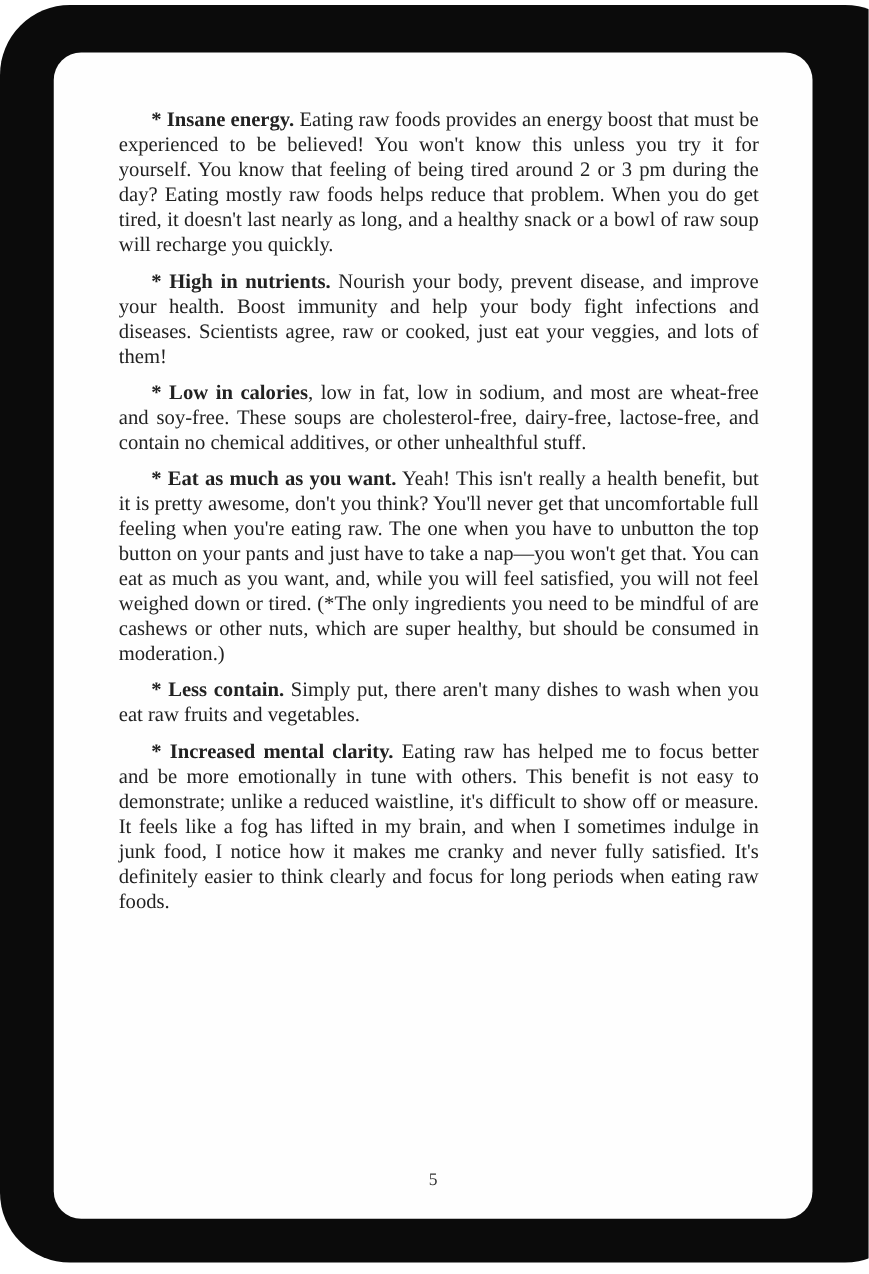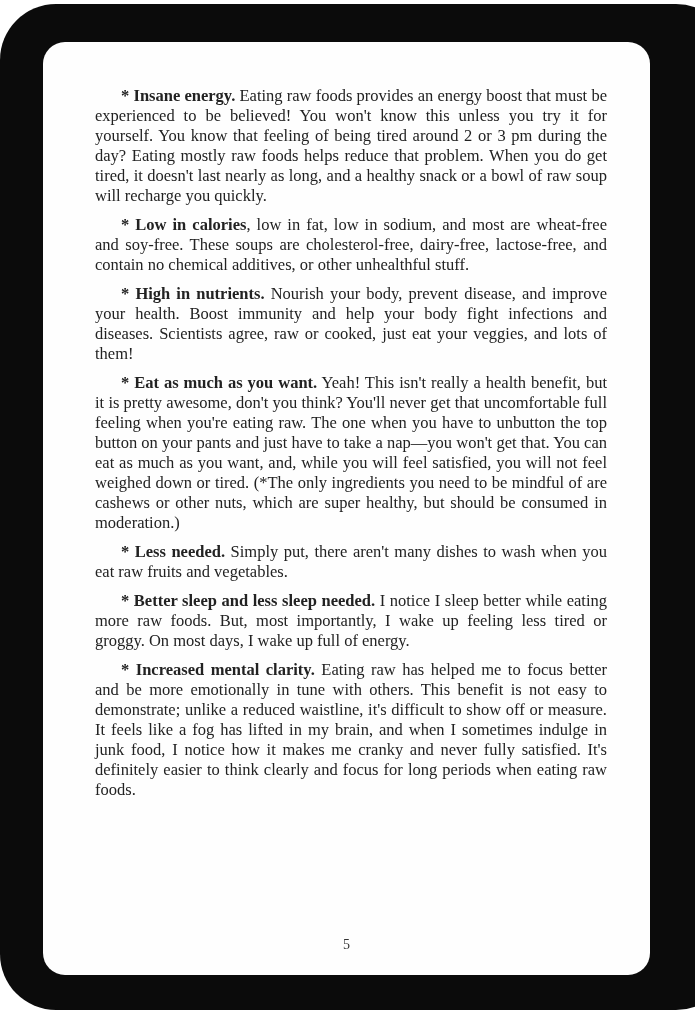--- a/index.html
+++ b/index.html
@@ -71,30 +71,29 @@
 </head>
 <body>
 
 <div class="stage">
   <div class="device">
     <div class="screen">
       <div class="content">
 
         <p class="para"><strong class="lead">* Insane energy.</strong><span> Eating raw foods provides an energy boost that must be experienced to be believed! You won't know this unless you try it for yourself. You know that feeling of being tired around 2 or 3 pm during the day? Eating mostly raw foods helps reduce that problem. When you do get tired, it doesn't last nearly as long, and a healthy snack or a bowl of raw soup will recharge you quickly.</span></p>
 
+        <p class="para"><strong class="lead">* High in nutrients.</strong><span> Nourish your body, prevent disease, and improve your health. Boost immunity and help your body fight infections and diseases. Scientists agree, raw or cooked, just eat your veggies, and lots of them!</span></p>
+
         <p class="para"><strong class="lead">* Low in calories</strong><span>, low in fat, low in sodium, and most are wheat-free and soy-free. These soups are cholesterol-free, dairy-free, lactose-free, and contain no chemical additives, or other unhealthful stuff.</span></p>
-
-        <p class="para"><strong class="lead">* High in nutrients.</strong><span> Nourish your body, prevent disease, and improve your health. Boost immunity and help your body fight infections and diseases. Scientists agree, raw or cooked, just eat your veggies, and lots of them!</span></p>
 
         <p class="para"><strong class="lead">* Eat as much as you want.</strong><span> Yeah! This isn't really a health benefit, but it is pretty awesome, don't you think? You'll never get that uncomfortable full feeling when you're eating raw. The one when you have to unbutton the top button on your pants and just have to take a nap—you won't get that. You can eat as much as you want, and, while you will feel satisfied, you will not feel weighed down or tired. (*The only ingredients you need to be mindful of are cashews or other nuts, which are super healthy, but should be consumed in moderation.)</span></p>
 
-        <p class="para"><strong class="lead">* Less needed.</strong><span> Simply put, there aren't many dishes to wash when you eat raw fruits and vegetables.</span></p>
+        <p class="para"><strong class="lead">* Less contain.</strong><span> Simply put, there aren't many dishes to wash when you eat raw fruits and vegetables.</span></p>
 
 
-        <p class="para"><strong class="lead">* Better sleep and less sleep needed.</strong><span> I notice I sleep better while eating more raw foods. But, most importantly, I wake up feeling less tired or groggy. On most days, I wake up full of energy.</span></p>
 
         <p class="para"><strong class="lead">* Increased mental clarity.</strong><span> Eating raw has helped me to focus better and be more emotionally in tune with others. This benefit is not easy to demonstrate; unlike a reduced waistline, it's difficult to show off or measure. It feels like a fog has lifted in my brain, and when I sometimes indulge in junk food, I notice how it makes me cranky and never fully satisfied. It's definitely easier to think clearly and focus for long periods when eating raw foods.</span></p>
 
 
       </div>
       <div class="page-number">5</div>
     </div>
   </div>
 </div>
 

